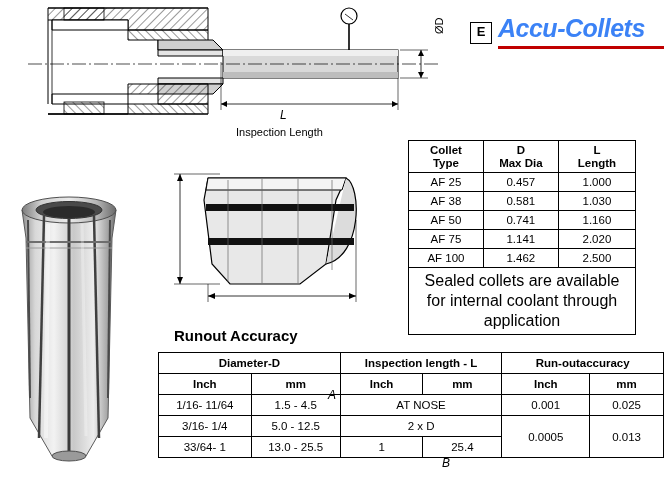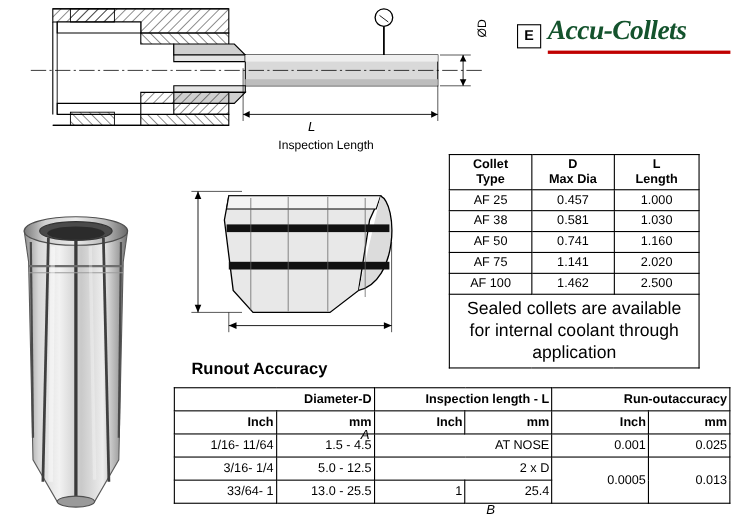--- a/index.html
+++ b/index.html
@@ -17,33 +17,33 @@
   .brand-box{
     position:absolute; left:470px; top:8px; width:196px; height:52px;
   }
   .brand-e{
     position:absolute; left:0px; top:14px; width:20px; height:20px;
     border:1.5px solid #000; font-size:13px; line-height:18px; text-align:center;
     font-weight:bold;
   }
   .brand-name{
     position:absolute; left:28px; top:6px;
-    font-family:Liberation Serif, serif;
+    font-family:Liberation Sans, sans-serif;
     font-style:italic; font-weight:bold; font-size:25px;
-    letter-spacing:-0.5px; color:#14532d;
+    letter-spacing:-0.5px; color:#3b82f6;
   }
   .brand-rule{
     position:absolute; left:28px; top:38px; width:166px; height:3px; background:#c00000;
   }
 
   
   .topdraw{position:absolute; left:8px; top:4px; width:455px; height:135px;}
   .lbl{position:absolute; font-size:11px;}
   .lbl-l{left:272px; top:104px; font-size:12px; font-style:italic;}
-  .lbl-insp{left:228px; top:122px; font-size:11px;margin-left:17px;}
+  .lbl-insp{left:228px; top:122px; font-size:11px;}
   .lbl-od{left:425px; top:30px; font-size:11px; transform:rotate(-90deg); transform-origin:left top;}
 
   
   .photo{
     position:absolute;left:8px;top:168px;width:122px;height:300px;
   }
 
   
   .linedraw{position:absolute;left:150px;top:160px;width:245px;height:150px;}
   .dim-a{position:absolute;left:178px;top:228px;font-size:12px;font-style:italic;}
@@ -64,21 +64,21 @@
   
   .runout-title{
     position:absolute;left:158px;top:327px;font-size:15px;font-weight:bold;margin-left:16px;
   }
 
   
   .rtable{
     position:absolute;left:158px;top:352px;width:506px;
     border-collapse:collapse;font-size:11.5px;
   }
-  .rtable td,.rtable th{border:1px solid #000;text-align:right;padding:4px 2px;}
+  .rtable td,.rtable th{border:1px solid #000;text-align:center;padding:4px 2px;}
   .rtable th{font-weight:bold;}
 </style>
 </head>
 <body>
 
 <div class="page">
 
   <div class="topdraw">
     <svg width="455" height="135" viewBox="0 0 455 135">
       <defs>

